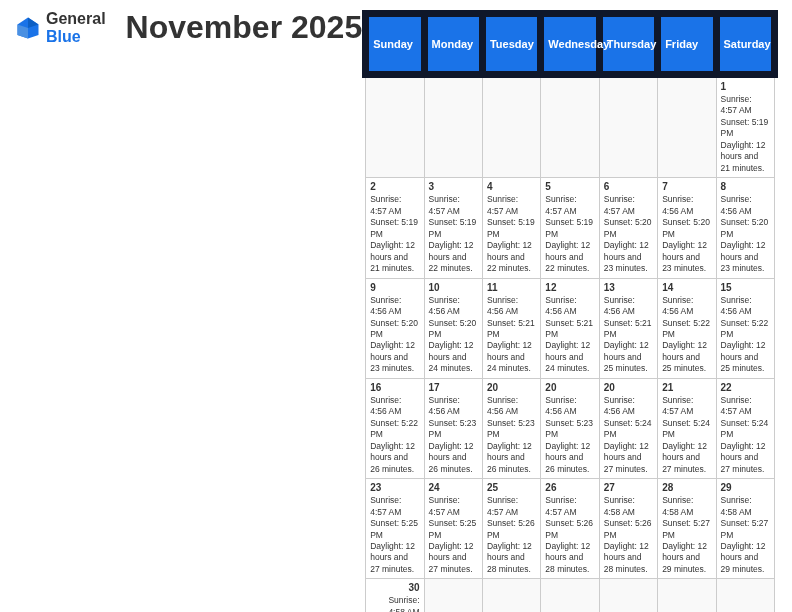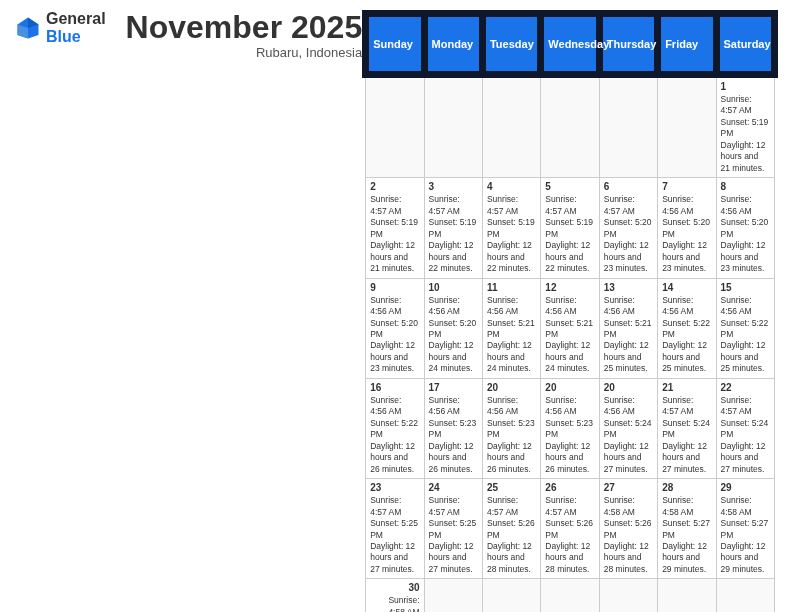--- a/index.html
+++ b/index.html
@@ -105,21 +105,20 @@
         <polygon points="16,4 28,12 16,16" fill="#0d5fc4"></polygon>
         <polygon points="4,12 16,16 16,28 4,24" fill="#4a90e2"></polygon>
       </svg>
       <div>
         <div style="font-size:16px;font-weight:bold;color:#333;line-height:1.1;">General</div>
         <div style="font-size:16px;font-weight:bold;color:#1a73e8;line-height:1.1;">Blue</div>
       </div>
     </div>
     <div class="title-block">
       <div class="month-title">November 2025</div>
-      <div class="subtitle">Rubaru, Indonesia</div>
     </div>
   </div>
 
   <table class="calendar">
     <thead>
       <tr>
         <th>Sunday</th>
         <th>Monday</th>
         <th>Tuesday</th>
         <th>Wednesday</th>

